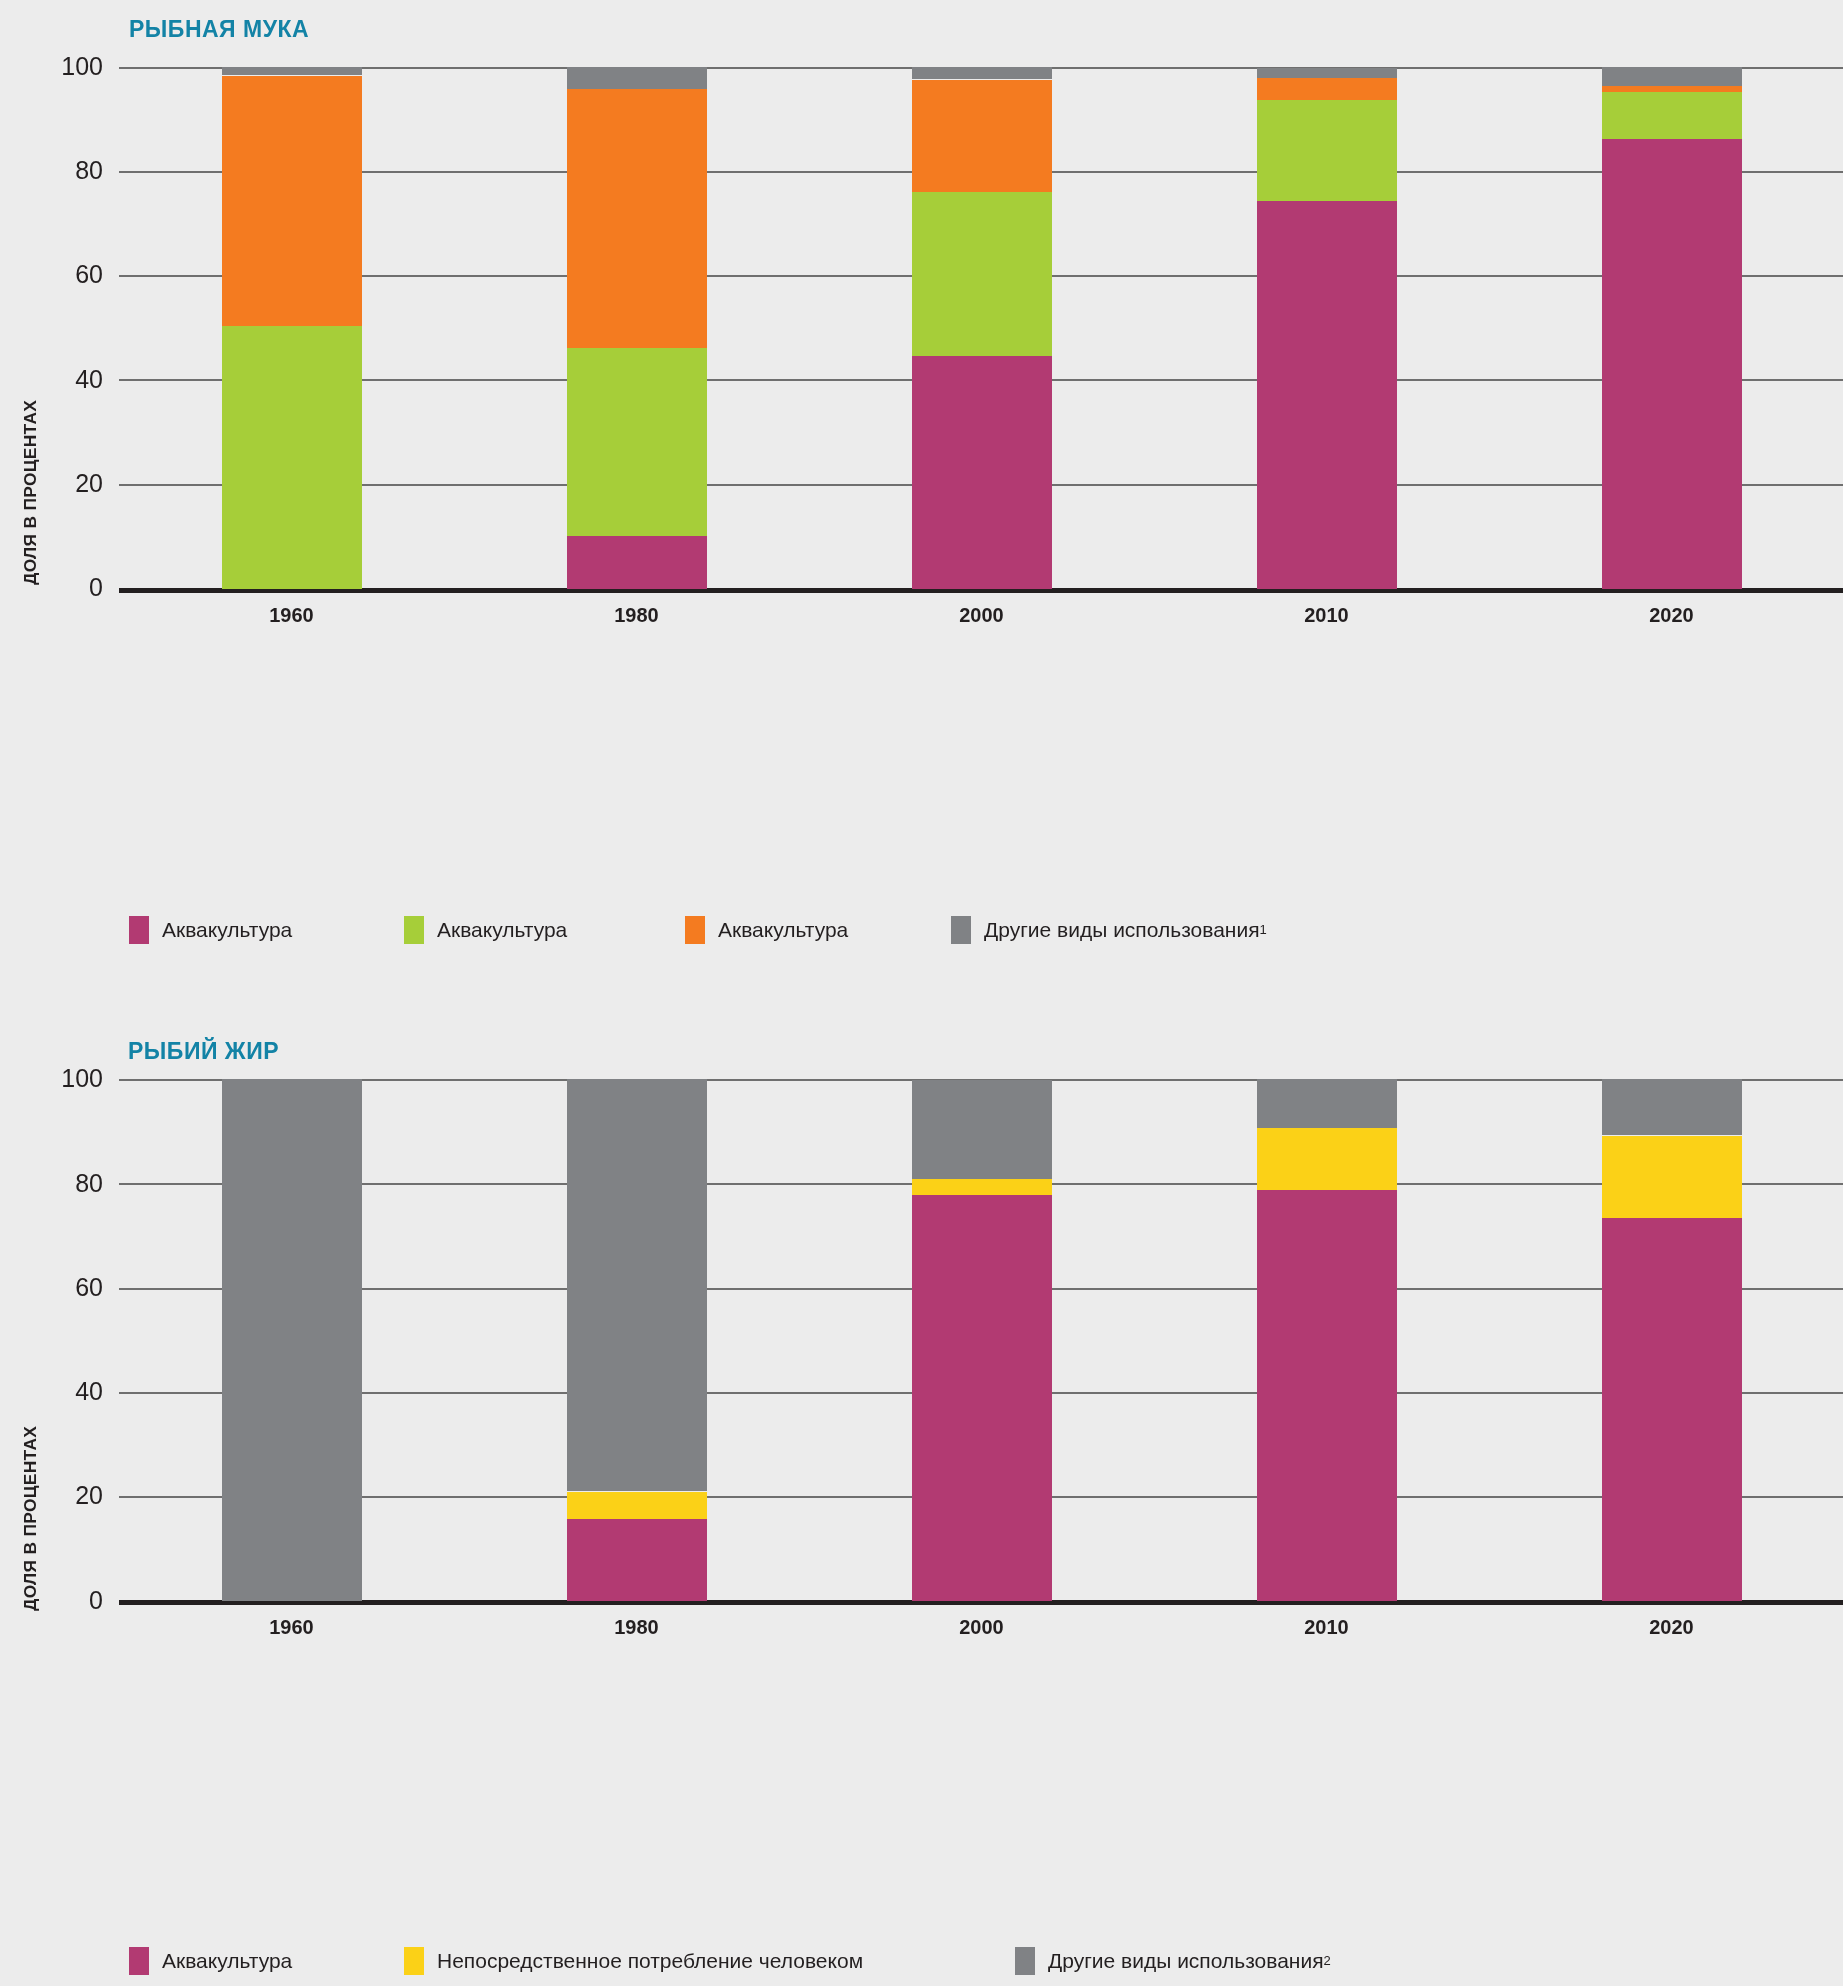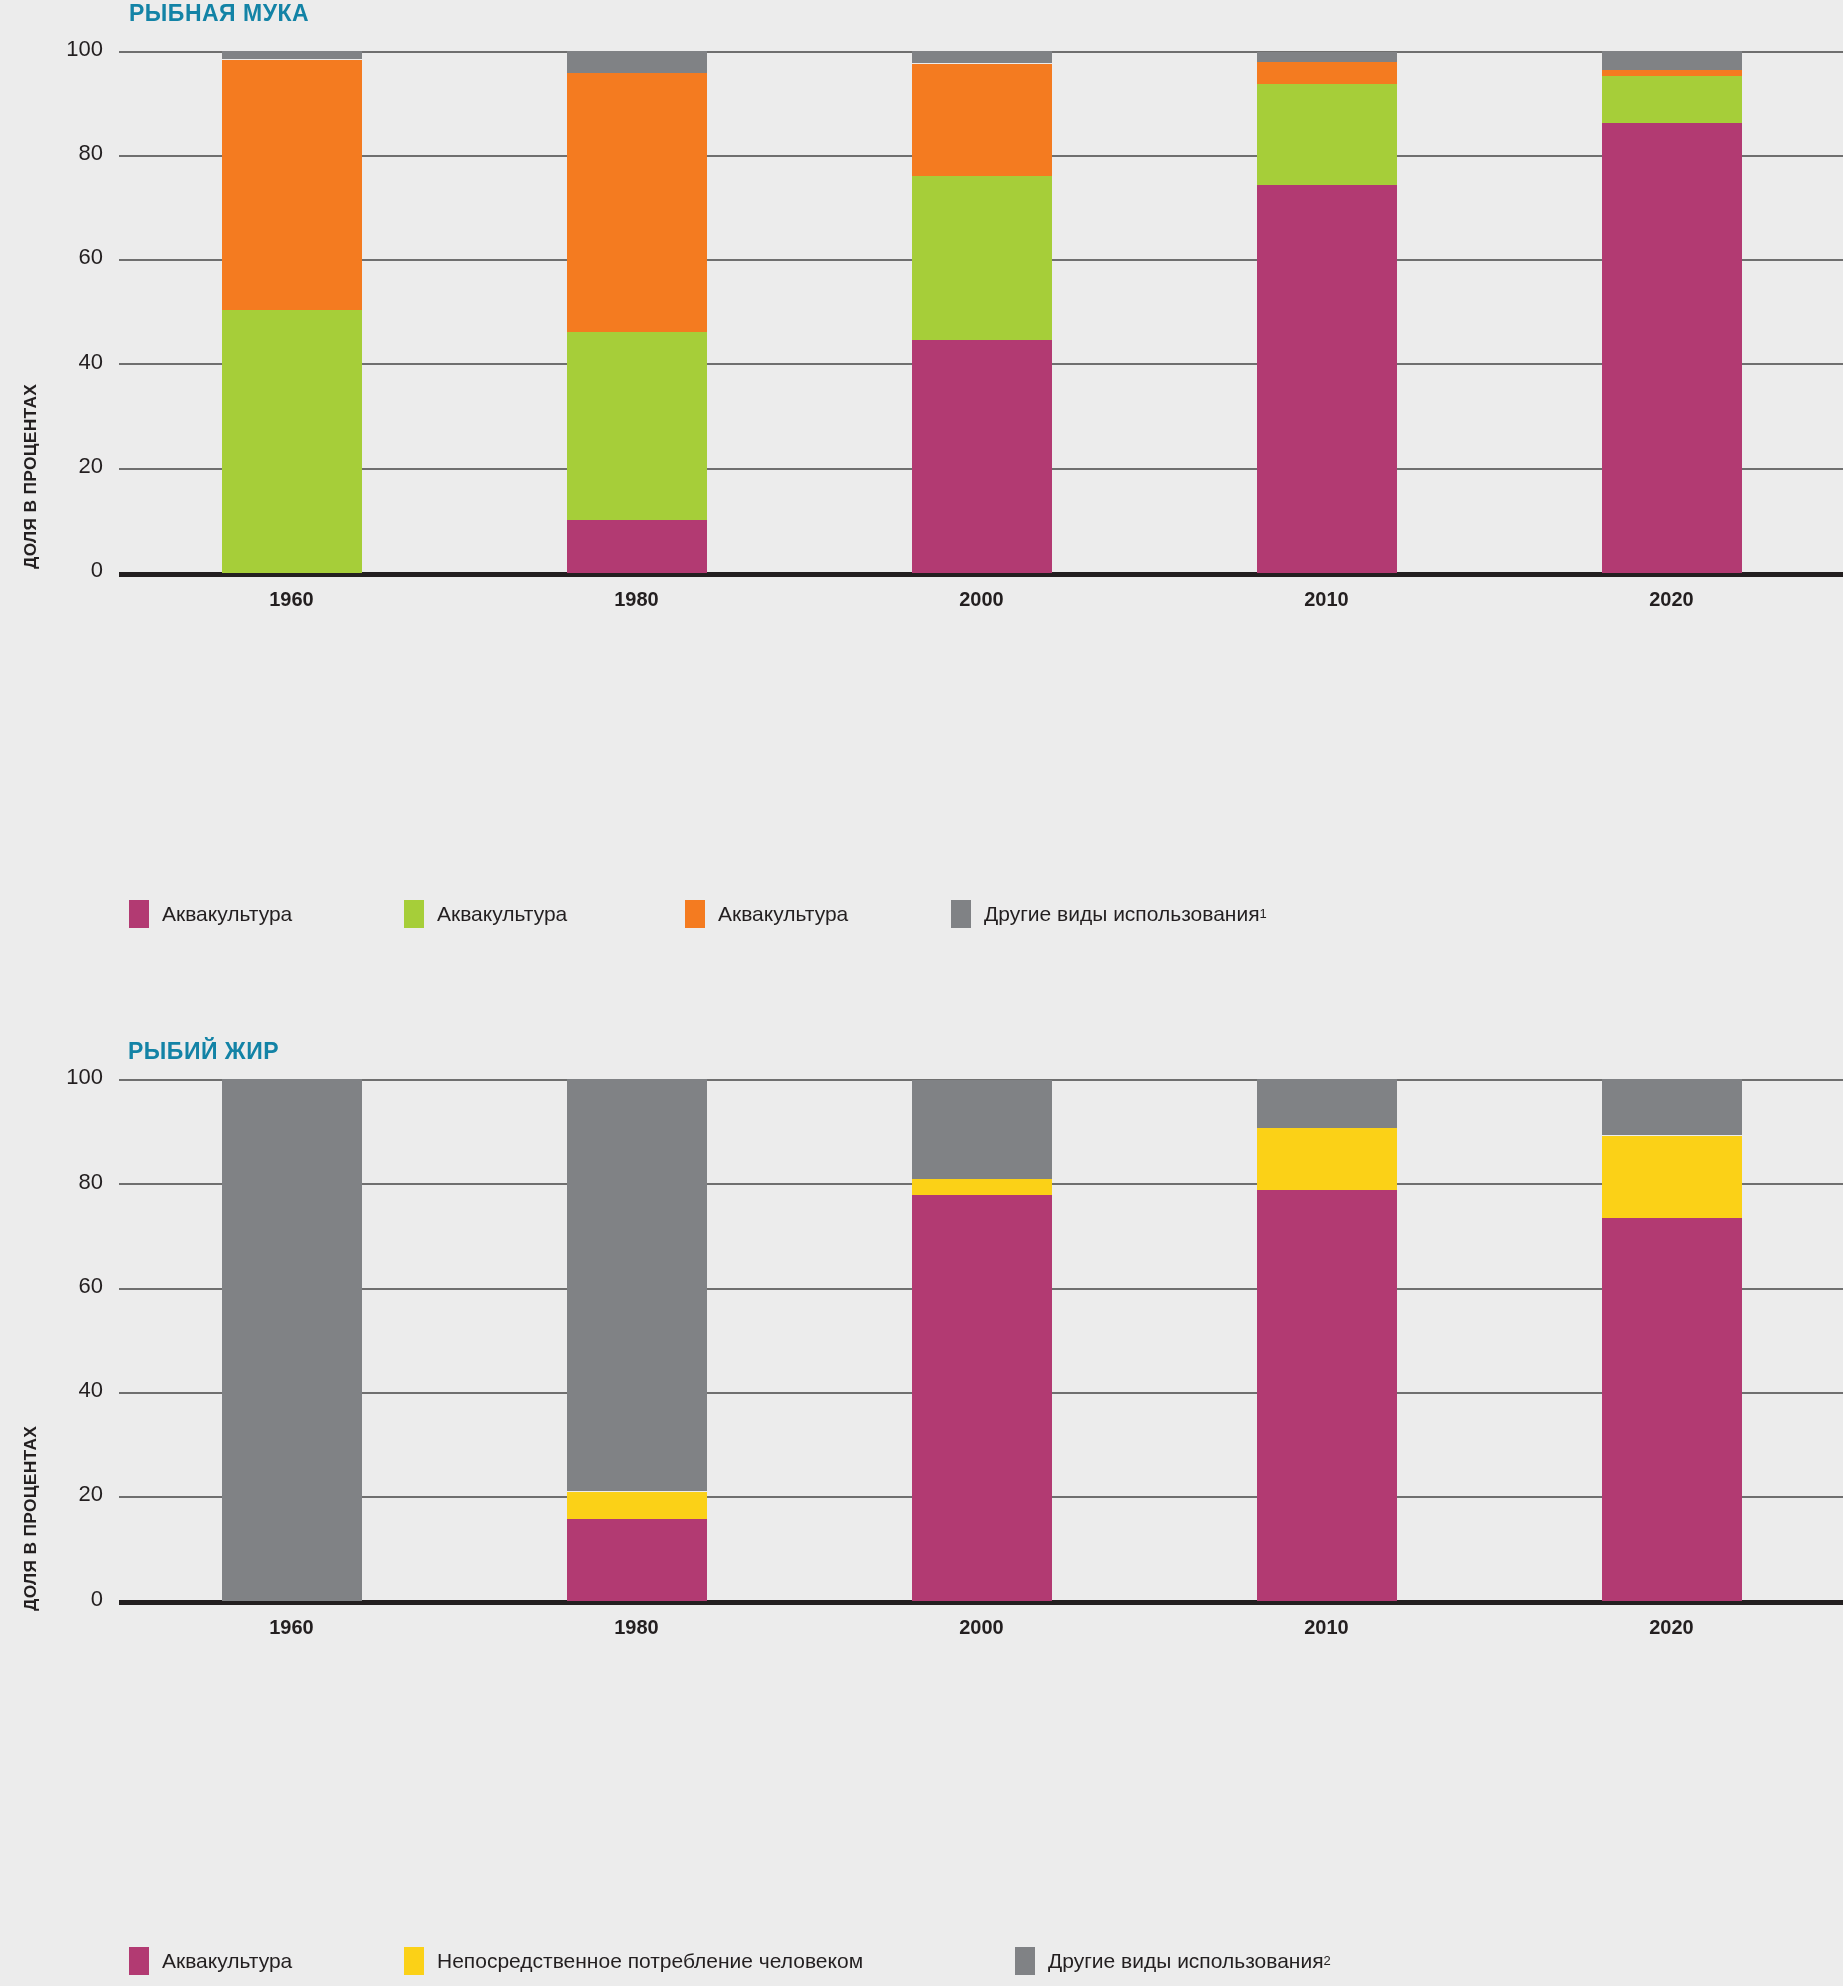--- a/index.html
+++ b/index.html
@@ -39,21 +39,21 @@
   }
   .axisline {
     position: absolute;
     left: 0;
     height: 4.6px;
     background: #231f20;
   }
   .ytick {
     position: absolute;
     text-align: right;
-    font-size: 22px;
+    font-size: 25px;
     color: #231f20;
     width: 64px;
   }
   .bar {
     position: absolute;
     bottom: 0;
   }
   .seg { position:absolute; left:0; width:100%; }
   .xtick {
     position: absolute;
@@ -76,21 +76,21 @@
   .swatch {
     width: 20px; height: 27.5px;
     margin-right: 13px;
     flex: 0 0 auto;
   }
   .legend-item sup { font-size: 13px; vertical-align: super; }
 </style>
 </head>
 <body>
 
-<div class="panel" style="top:0;height:973px;">
+<div class="panel" style="top:16px;height:973px;">
   <div class="panel-title" style="position:absolute;left:129px;top:0px;">РЫБНАЯ МУКА</div>
   <div class="ylabel" style="left:20px;top:569px;">ДОЛЯ В ПРОЦЕНТАХ</div>
   <div class="plot" style="left:119px;top:71px;width:1725px;height:725px;">
   </div>
   <div>
       <div class="axisline" style="left: 119px; width: 1725px; top: 572px;"></div>
       <div class="ytick" style="left: 39px; top: 557px;">0</div>
       <div class="gridline" style="left: 119px; width: 1725px; top: 468px;"></div>
       <div class="ytick" style="left: 39px; top: 453px;">20</div>
       <div class="gridline" style="left: 119px; width: 1725px; top: 363px;"></div>

